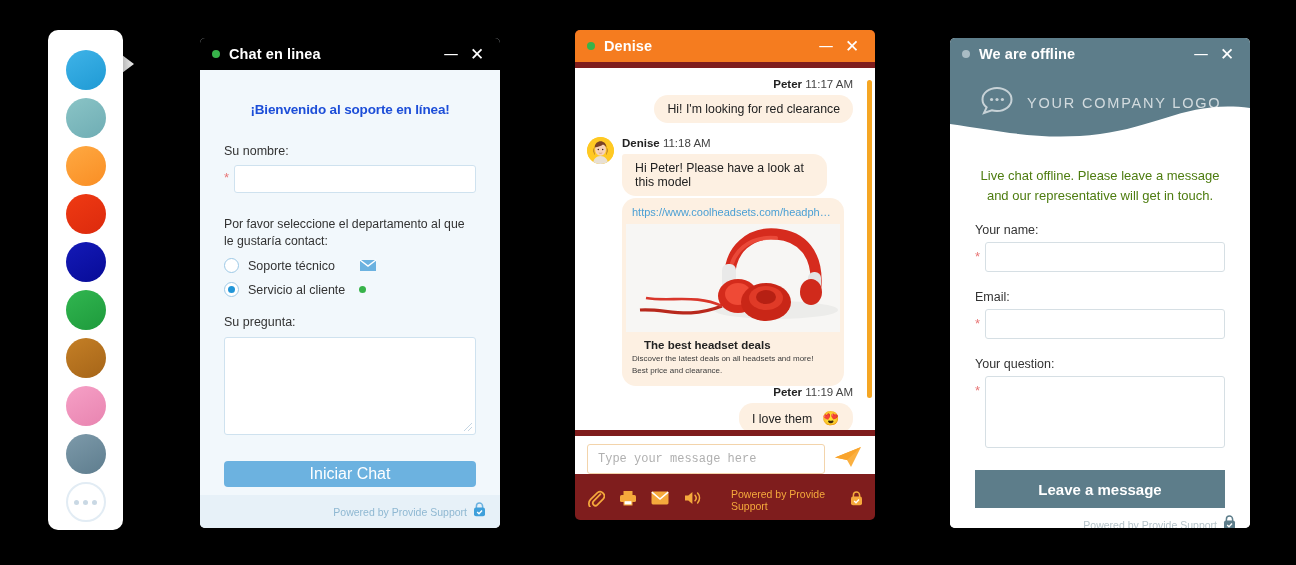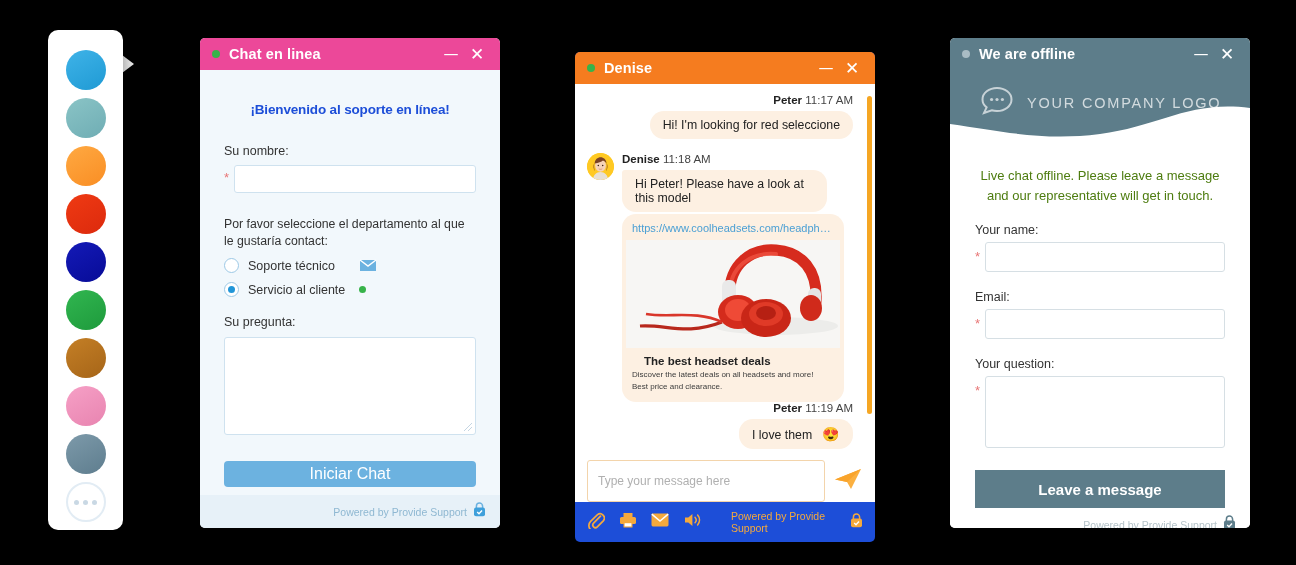--- a/index.html
+++ b/index.html
@@ -70,21 +70,21 @@
   .win-ctrl {
     width: 26px; height: 26px;
     display: flex; align-items: center; justify-content: center;
     font-size: 17px; line-height: 1; color: #fff;
     font-family: "DejaVu Sans", sans-serif;
   }
   .win-ctrl.min { font-size: 15px; }
 
   
   #win-online { left: 200px; top: 38px; width: 300px; height: 490px; background: #f2f8fc; }
-  #win-online .titlebar { background: #ec4899; justify-content: space-between; }
+  #win-online .titlebar { background: #000000; justify-content: space-between; }
   .w1-body { flex: 1; padding: 0 24px; background: #f2f8fc; position: relative; }
   .w1-welcome {
     text-align: center; font-size: 13.5px; font-weight: bold;
     color: #1d4ed8; margin-top: 32px; letter-spacing: -.15px;
   }
   .w1-label { font-size: 12.5px; color: #333; margin-top: 27px; }
   .fieldrow { display: flex; align-items: flex-start; margin-top: 7px; }
   .req { color: #e87676; font-size: 13px; width: 10px; flex: none;
          line-height: 26px; text-align: left; }
   .w1-input {
@@ -129,21 +129,21 @@
   .w1-footer {
     height: 33px; flex: none; background: #e7f1f8;
     display: flex; align-items: center; justify-content: flex-end;
     padding-right: 14px; gap: 6px;
   }
   .pbs-text { font-size: 10.5px; color: #8fb8d2; }
   .pbs-text.orange { color: #f5a93c; }
   .pbs-text.grey { color: #b5c3c9; }
 
   
-  #win-chat { left: 575px; top: 52px; width: 300px; height: 490px; background: #1d4ed8; }
+  #win-chat { left: 575px; top: 30px; width: 300px; height: 490px; background: #7f1d1d; gap: 6px; }
   #win-chat .titlebar { background: #f57c1f; }
   .chat-scroll {
     flex: 1; position: relative; overflow: hidden;
     padding: 10px 12px 4px 12px; background: #fff;
   }
   .msg-meta { font-size: 11.5px; color: #222; margin-bottom: 5px; }
   .msg-meta b { font-weight: bold; }
   .msg-meta .tm { color: #444; font-weight: normal; }
   .row-right { text-align: right; padding-right: 10px; }
   .bubble {
@@ -175,23 +175,23 @@
   }
   .scrollbar-thumb {
     position: absolute; left: 0; top: 4px; width: 5px; height: 318px;
     background: #f5a623; border-radius: 3px;
   }
   .chat-input-area {
     flex: none; background: #fff; padding: 8px 12px 0 12px;
     display: flex; align-items: center; gap: 8px;
   }
   .chat-input {
-    flex: 1; height: 42px; border: 1px solid #f3d4ab;
+    flex: 1; height: 30px; border: 1px solid #f3d4ab;
     border-radius: 3px; display: flex; align-items: center;
-    padding: 0 10px; font-size: 12px; color: #b0b0b0;
+    padding: 0 10px; font-size: 12px; color: #b0b0b0; font-family: Liberation Mono, monospace;
   }
   .chat-tools {
     flex: none; height: 40px; display: flex; align-items: center;
     padding: 0 12px; gap: 14px;
   }
   .chat-tools .spacer { flex: 1; }
 
   
   #win-offline { left: 950px; top: 38px; width: 300px; height: 490px; background: #fff; }
   #win-offline .titlebar { background: #5d7d8a; }
@@ -318,21 +318,21 @@
       <span class="win-ctrl">✕</span>
     </div>
 
     <div class="chat-scroll">
 
       <div class="row-right">
         <div class="msg-meta">
           <b>Peter</b>
           <span class="tm">11:17 AM</span>
         </div>
-        <div class="bubble">Hi! I'm looking for red seleccione</div>
+        <div class="bubble">Hi! I'm looking for red clearance</div>
       </div>
 
       <div class="agent-block">
         <div class="avatar">
           <svg width="27" height="27" viewBox="0 0 27 27">
             <circle cx="13.5" cy="13.5" r="13.5" fill="#ffc923"></circle>
             <path d="M6 27c0-5 3.4-8 7.5-8s7.5 3 7.5 8z" fill="#e8e0d4"></path>
             <ellipse cx="13.5" cy="12.5" rx="5.4" ry="6.2" fill="#f6d2b8"></ellipse>
             <path d="M7.6 10.5c.4-4.2 3-6.3 6-6.3s5.6 2.1 6 6.3c-1.1-1.4-2.3-2.4-3.6-2.9-1.6 1.6-4.6 2.4-8.4 2.9z" fill="#7a4226"></path>
             <path d="M7.4 10c-.6 3.2-.2 6.2.7 8.2-1.8-2-2.3-5.7-.7-8.2z" fill="#8a4c2c"></path>

